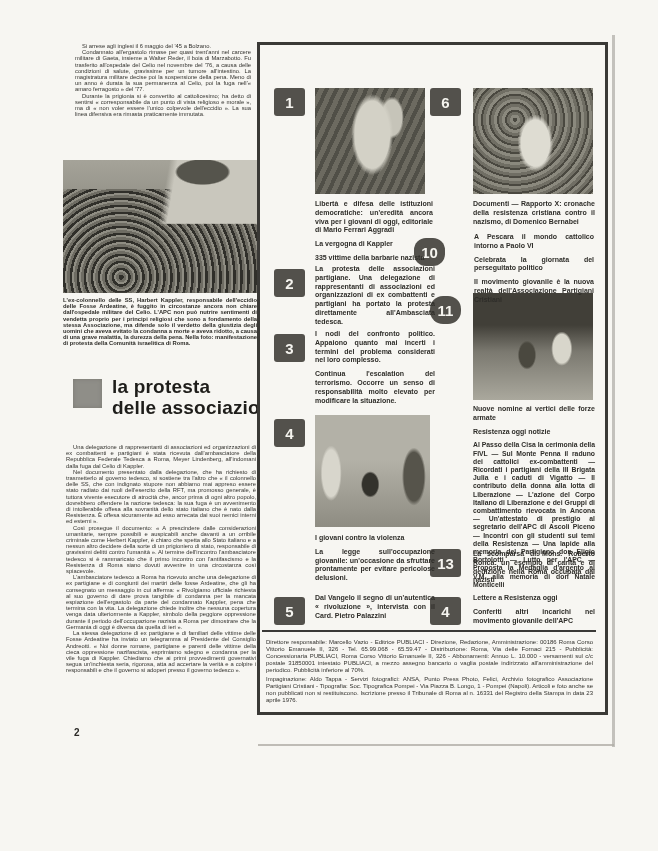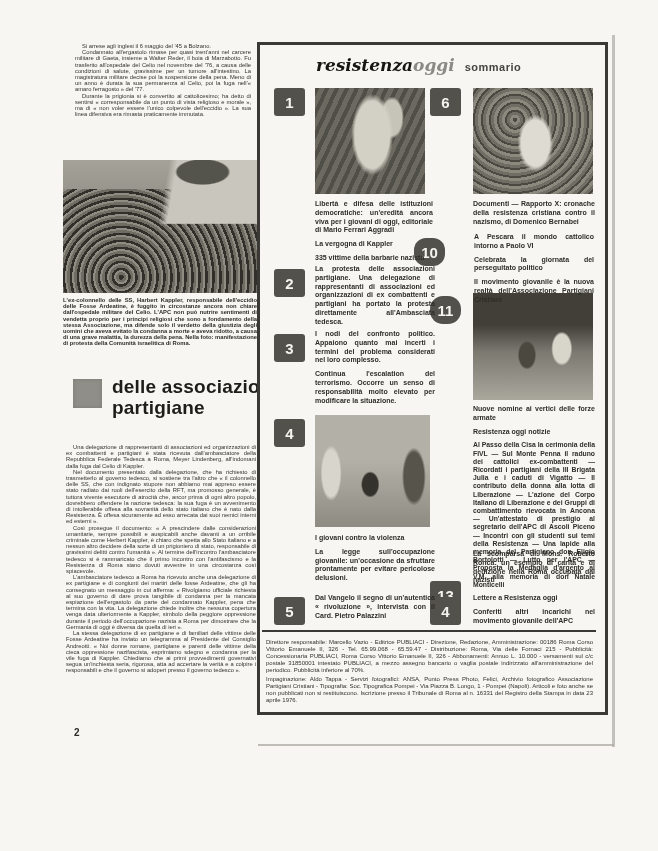--- a/index.html
+++ b/index.html
@@ -82,51 +82,47 @@
     <p>Durante la prigionia si è convertito al cattolicesimo; ha detto di sentirsi « corresponsabile da un punto di vista religioso e morale », ma di « non voler essere l'unico colpevole dell'eccidio ». La sua linea difensiva era rimasta praticamente immutata.</p>
   </div>
 
   <div class="left-photo"></div>
 
   <div class="left-caption">L'ex-colonnello delle SS, Harbert Kappler, responsabile dell'eccidio delle Fosse Ardeatine, è fuggito in circostanze ancora non chiare dall'ospedale militare del Celio. L'APC non può nutrire sentimenti di vendetta proprio per i principi religiosi che sono a fondamento della stessa Associazione, ma difende solo il verdetto della giustizia degli uomini che aveva evitato la condanna a morte e aveva ridotto, a causa di una grave malattia, la durezza della pena. Nella foto: manifestazione di protesta della Comunità israelitica di Roma.</div>
 
   <div class="headline">
     <div class="sq"></div>
     <div class="lines">
+      <div>la protesta</div>
       <div>delle associazioni</div>
-      <div>partigiane</div>
     </div>
   </div>
 
   <div class="body-text">
     <p>Una delegazione di rappresentanti di associazioni ed organizzazioni di ex combattenti e partigiani è stata ricevuta dall'ambasciatore della Repubblica Federale Tedesca a Roma, Meyer Lindenberg, all'indomani dalla fuga dal Celio di Kappler.</p>
     <p>Nel documento presentato dalla delegazione, che ha richiesto di trasmetterlo al governo tedesco, si sostiene tra l'altro che « il colonnello delle SS, che con indignato stupore non abbiamo mai appreso essere stato radiato dai ruoli dell'esercito della RFT, ma promosso generale, è tuttora vivente esecutore di atrocità che, ancor prima di ogni altro popolo, dovrebbero offendere la nazione tedesca: la sua fuga è un avvenimento di intollerabile offesa alla sovranità dello stato italiano che è nato dalla Resistenza. È offesa sicuramente ad esso arrecata dai suoi nemici interni ed esterni ».</p>
     <p>Così prosegue il documento: « A prescindere dalle considerazioni umanitarie, sempre possibili e auspicabili anche davanti a un orribile criminale come Herbert Kappler, è chiaro che spetta allo Stato italiano e a nessun altro decidere della sorte di un prigioniero di stato, responsabile di gravissimi delitti contro l'umanità ». Al termine dell'incontro l'ambasciatore tedesco si è rammaricato che il primo incontro con l'antifascismo e la Resistenza di Roma siano dovuti avvenire in una circostanza così spiacevole.</p>
     <p>L'ambasciatore tedesco a Roma ha ricevuto anche una delegazione di ex partigiane e di congiunti dei martiri delle fosse Ardeatine, che gli ha consegnato un messaggio in cui afferma: « Rivolgiamo ufficiale richiesta al suo governo di dare prova tangibile di condanna per la mancata espiazione dell'ergastolo da parte del condannato Kappler, pena che termina con la vita. La delegazione chiede inoltre che nessuna copertura venga data ulteriormente a Kappler, simbolo della peggiore oppressione durante il periodo dell'occupazione nazista a Roma per dimostrare che la Germania di oggi è diversa da quella di ieri ».</p>
     <p>La stessa delegazione di ex partigiane e di familiari delle vittime delle Fosse Ardeatine ha inviato un telegramma al Presidente del Consiglio Andreotti. « Noi donne romane, partigiane e parenti delle vittime della cieca oppressione nazifascista, esprimiamo sdegno e condanna per la vile fuga di Kappler. Chiediamo che ai primi provvedimenti governativi segua un'inchiesta seria, rigorosa, atta ad accertare la verità e a colpire i responsabili e che il governo si adoperi presso il governo tedesco ».</p>
   </div>
 
   <div class="page-num">2</div>
 
   <div class="panel">
 
-    <div class="masthead">
-      <span class="mast-title"><span>resistenza</span><span class="accent">oggi</span></span>
-      <span class="mast-sub">sommario</span>
-    </div>
 
     <div class="numbox" style="left:15px;top:44px;">1</div>
     <div class="numbox" style="left:15px;top:225px;">2</div>
     <div class="numbox" style="left:15px;top:290px;">3</div>
     <div class="numbox" style="left:15px;top:375px;">4</div>
     <div class="numbox" style="left:15px;top:553px;">5</div>
     <div class="numbox" style="left:171px;top:44px;">6</div>
     <div class="numbox" style="left:155px;top:194px;border-radius:11px;">10</div>
     <div class="numbox" style="left:171px;top:252px;border-radius:12px;">11</div>
-    <div class="numbox" style="left:171px;top:505px;margin-top:32px;">13</div>
+    <div class="numbox" style="left:171px;top:505px;">13</div>
     <div class="numbox" style="left:171px;top:553px;">4</div>
 
     <div class="ph ph-statue" style="left:55px;top:43px;width:110px;height:106px;"></div>
     <div class="ph ph-crowd" style="left:213px;top:43px;width:120px;height:106px;"></div>
     <div class="ph ph-ceremony" style="left:213px;top:248px;width:120px;height:107px;"></div>
     <div class="ph ph-group" style="left:55px;top:370px;width:115px;height:112px;"></div>
 
     <div class="entry-block" style="left:55px;top:155px;width:118px;">
       <p>Libertà e difesa delle istituzioni democratiche: un'eredità ancora viva per i giovani di oggi, editoriale di Mario Ferrari Aggradi</p>
       <p>La vergogna di Kappler</p>

